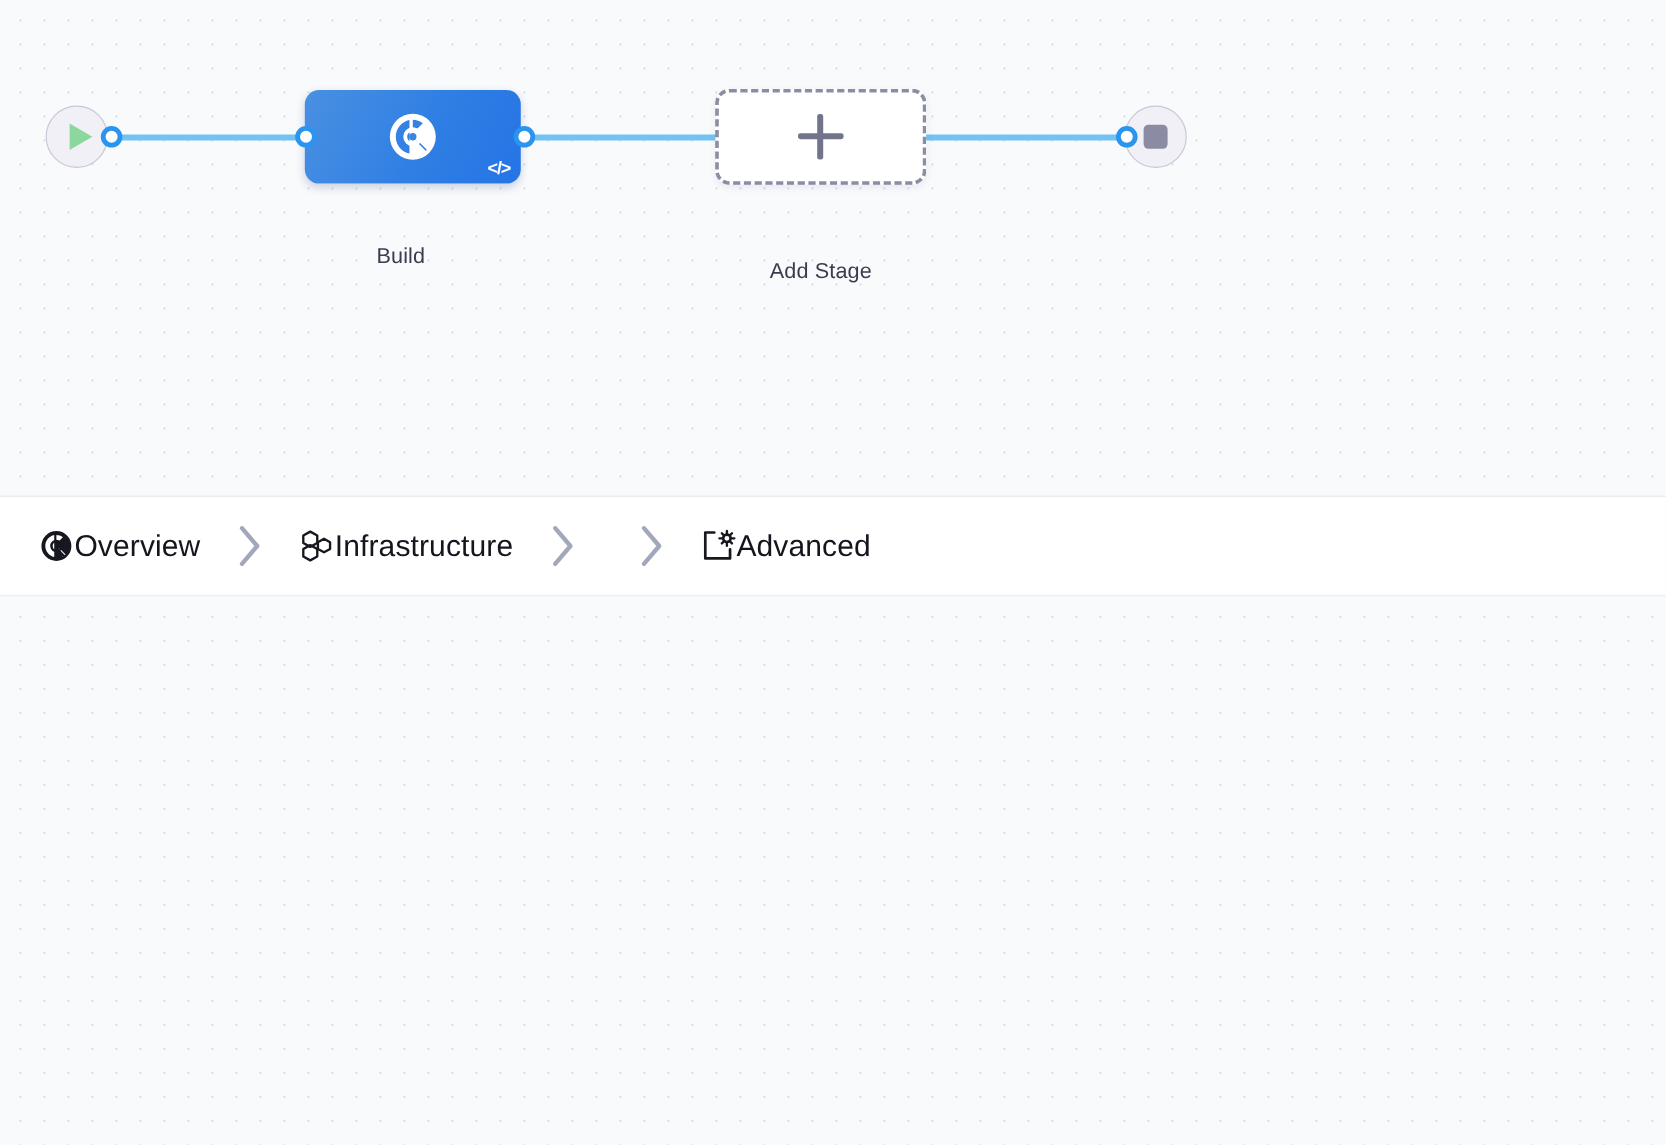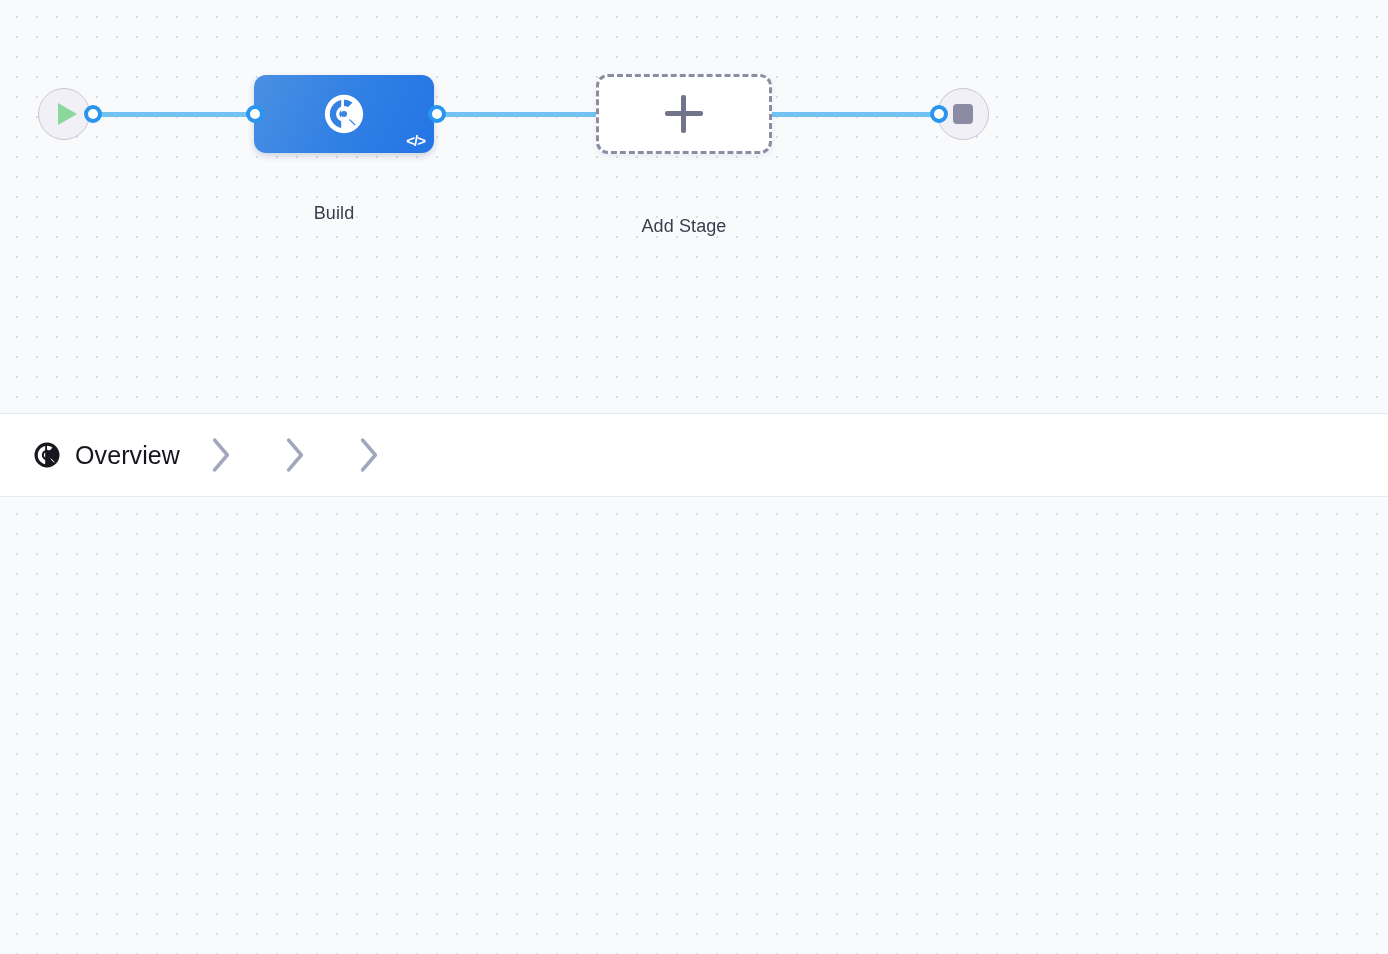--- a/index.html
+++ b/index.html
@@ -43,21 +43,20 @@
     background: #ffffff;
     border-top: 1px solid #e4e6ee;
     border-bottom: 1px solid #e8eaf1;
     display: flex;
     align-items: center;
     padding-left: 28px;
   }
   .tab {
     display: flex;
     align-items: center;
-    gap: 13px;
     height: 84px;
     position: relative;
     cursor: pointer;
     padding: 0 4px;
   }
   .tab-label {
     font-size: 25px;
     color: #14151d;
     letter-spacing: .1px;
     white-space: nowrap;
@@ -249,34 +248,55 @@
       </svg>
       <span class="tab-label">Overview</span>
     </div>
 
     <div class="tab-sep">
       <svg viewBox="0 0 24 34">
         <path d="M6 3 L18 17 L6 31" fill="none" stroke="#a2a7bb" stroke-width="3.4" stroke-linecap="round" stroke-linejoin="round"></path>
       </svg>
     </div>
 
+    <div class="tab">
+      <svg class="tab-icon" viewBox="0 0 32 32">
+        <g fill="none" stroke="#17181f" stroke-width="2.1" stroke-linejoin="round">
+          <path d="M4 6.6 L10.2 3.2 L16.4 6.6 L16.4 13.4 L10.2 16.8 L4 13.4 Z"></path>
+          <path d="M4 18.6 L10.2 15.2 L16.4 18.6 L16.4 25.4 L10.2 28.8 L4 25.4 Z"></path>
+          <path d="M17 12.6 L22.4 9.6 L27.8 12.6 L27.8 18.6 L22.4 21.6 L17 18.6 Z"></path>
+        </g>
+      </svg>
+      <span class="tab-label">Infrastructure</span>
+    </div>
 
     <div class="tab-sep">
       <svg viewBox="0 0 24 34">
         <path d="M6 3 L18 17 L6 31" fill="none" stroke="#a2a7bb" stroke-width="3.4" stroke-linecap="round" stroke-linejoin="round"></path>
       </svg>
     </div>
 
 
     <div class="tab-sep">
       <svg viewBox="0 0 24 34">
         <path d="M6 3 L18 17 L6 31" fill="none" stroke="#a2a7bb" stroke-width="3.4" stroke-linecap="round" stroke-linejoin="round"></path>
       </svg>
     </div>
 
+    <div class="tab">
+      <svg class="tab-icon" viewBox="0 0 32 32">
+        <path d="M12 4 H4 V27 H26 V19" fill="none" stroke="#17181f" stroke-width="2.4" stroke-linecap="round" stroke-linejoin="round"></path>
+        <circle cx="23.2" cy="9.2" r="3.3" fill="none" stroke="#17181f" stroke-width="2.3"></circle>
+        <g stroke="#17181f" stroke-width="2.1" stroke-linecap="round">
+          <path d="M23.2 2.6 v2.2 M23.2 13.6 v2.2 M16.6 9.2 h2.2 M27.6 9.2 h2.2"></path>
+          <path d="M18.7 4.7 l1.6 1.6 M26.1 12.1 l1.6 1.6 M27.7 4.7 l-1.6 1.6 M20.3 12.1 l-1.6 1.6"></path>
+        </g>
+      </svg>
+      <span class="tab-label">Advanced</span>
+    </div>
 
   </div>
 
   <div class="canvas canvas-steps">
     <div class="row row-steps">
 
       
       
       
       

